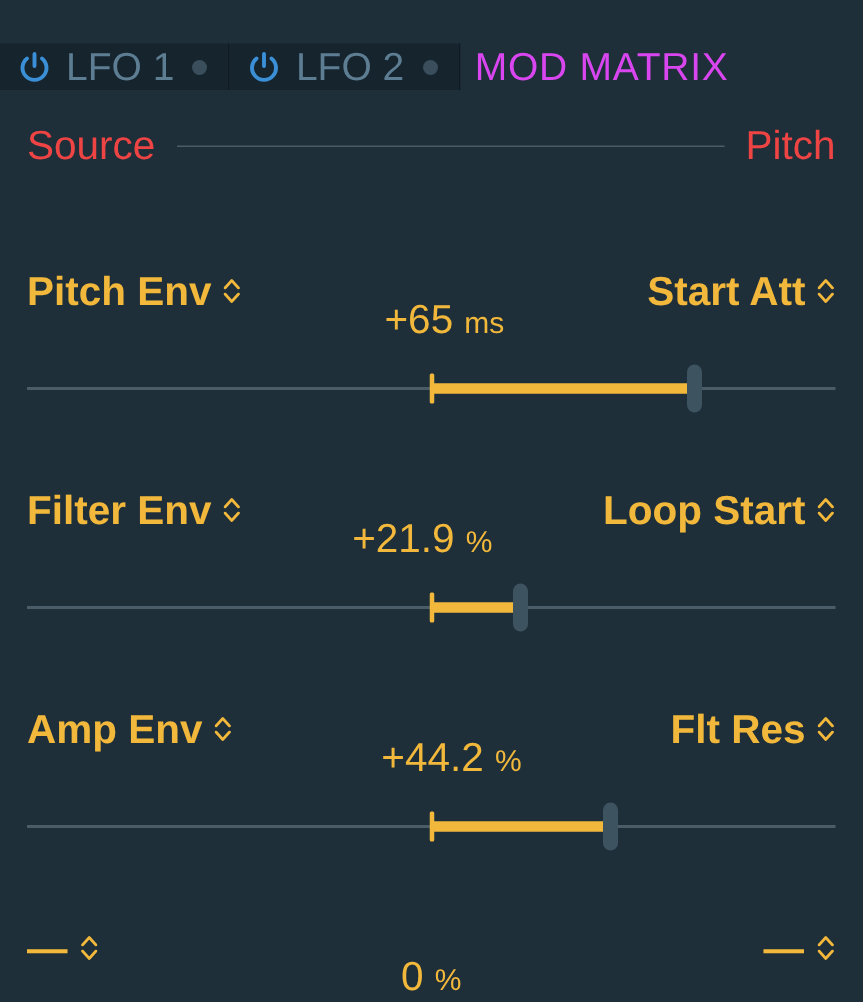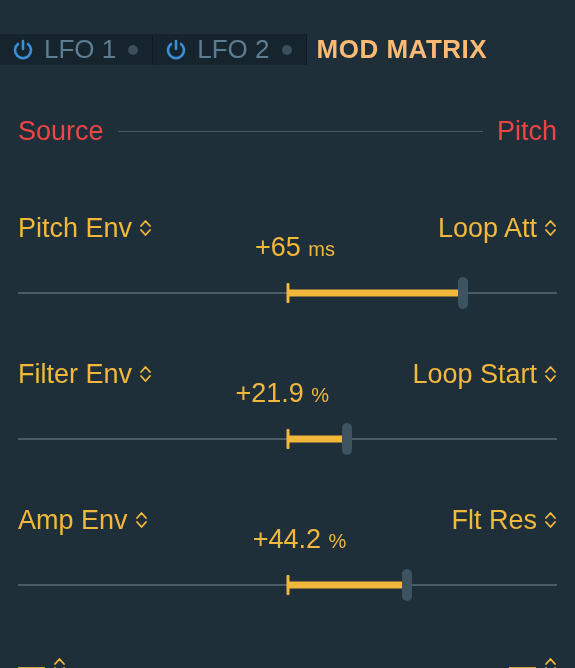--- a/index.html
+++ b/index.html
@@ -7,22 +7,21 @@
     width: 575px;
     height: 668px;
     background: #1e2f3a;
     font-family: -apple-system, "Helvetica Neue", Arial, sans-serif;
     overflow: hidden;
     color: #8a9ba8;
   }
   .tab-bar {
     display: flex;
     height: 60px;
-    align-items: flex-start;
-    margin-top: 34px;
+    align-items: flex-end;
   }
   .tab {
     display: flex;
     align-items: center;
     padding: 0 14px 0 10px;
     font-size: 26px;
     color: #5d7d92;
     background: #16242e;
     border-right: 1px solid #0f1a22;
     cursor: pointer;
@@ -38,22 +37,22 @@
   .tab .power svg { display:block; }
   .tab .dot {
     width: 10px;
     height: 10px;
     border-radius: 50%;
     background: #3a4e5c;
     margin-left: 4px;
   }
   .tab.active {
     background: #1e2f3a;
-    color: #fdba74;
-    font-weight: 700;
+    color: #d946ef;
+    font-weight: 400;
     letter-spacing: 0.5px;
     border-right: none;
   }
   .header-row {
     display: flex;
     align-items: center;
     padding: 22px 18px 8px 18px;
     font-size: 27px;
     color: #ef4444;
   }
@@ -75,20 +74,21 @@
     justify-content: space-between;
     font-size: 27px;
     color: #f2b83b;
     margin-bottom: 14px;
   }
   .picker {
     display: flex;
     align-items: center;
     gap: 8px;
     cursor: pointer;
+    font-weight: bold;
   }
   .picker.empty .label-text {
     letter-spacing: 1px;
   }
   .updown {
     width: 12px;
     height: 20px;
     display: flex;
     flex-direction: column;
     justify-content: center;
@@ -190,21 +190,21 @@
     <svg width="11" height="7" viewBox="0 0 11 7">
               <path d="M1 6 L5.5 1 L10 6" stroke="#f2b83b" stroke-width="1.8" fill="none" stroke-linecap="round" stroke-linejoin="round"></path>
             </svg>
     <svg width="11" height="7" viewBox="0 0 11 7">
               <path d="M1 1 L5.5 6 L10 1" stroke="#f2b83b" stroke-width="1.8" fill="none" stroke-linecap="round" stroke-linejoin="round"></path>
             </svg>
   </span>
 </div>
         <div class="value"><span>+65</span> <span class="unit">ms</span></div>
         <div class="picker">
-          <span class="label-text">Loop Att</span>
+          <span class="label-text">Start Att</span>
   <span class="updown">
     <svg width="11" height="7" viewBox="0 0 11 7">
               <path d="M1 6 L5.5 1 L10 6" stroke="#f2b83b" stroke-width="1.8" fill="none" stroke-linecap="round" stroke-linejoin="round"></path>
             </svg>
     <svg width="11" height="7" viewBox="0 0 11 7">
               <path d="M1 1 L5.5 6 L10 1" stroke="#f2b83b" stroke-width="1.8" fill="none" stroke-linecap="round" stroke-linejoin="round"></path>
             </svg>
   </span>
 </div>
       </div>

